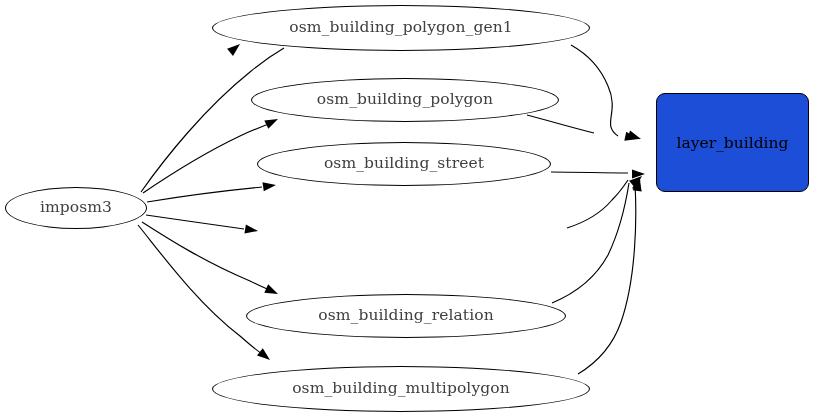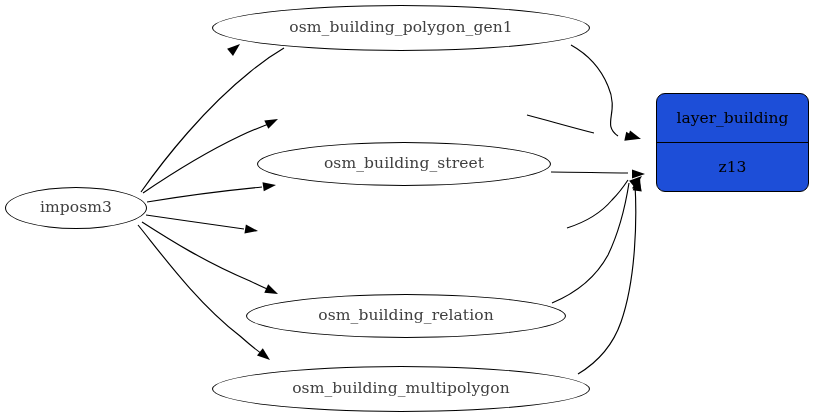--- a/index.html
+++ b/index.html
@@ -105,36 +105,36 @@
   </svg>
 
   <div class="node ellipse-node" style="left: 5px; top: 187px; width: 142px; height: 42px; background: rgb(255, 255, 255); border-color: rgb(0, 0, 0);">
     <span class="ellipse-label">imposm3</span>
   </div>
 
   <div class="node ellipse-node" style="left: 212px; top: 5px; width: 378px; height: 46px; background: rgb(255, 255, 255); border-color: rgb(0, 0, 0);">
     <span class="ellipse-label">osm_building_polygon_gen1</span>
   </div>
 
+  <div class="node ellipse-node" style="left: 251px; top: 78px; width: 308px; height: 44px; background: rgb(255, 255, 255); border-color: rgb(0, 0, 0);">
+    <span class="ellipse-label">osm_building_polygon</span>
+  </div>
 
   <div class="node ellipse-node" style="left: 257px; top: 142px; width: 294px; height: 44px; background: rgb(255, 255, 255); border-color: rgb(0, 0, 0);">
     <span class="ellipse-label">osm_building_street</span>
   </div>
 
 
   <div class="node ellipse-node" style="left: 246px; top: 294px; width: 320px; height: 44px; background: rgb(255, 255, 255); border-color: rgb(0, 0, 0);">
     <span class="ellipse-label">osm_building_relation</span>
   </div>
 
   <div class="node ellipse-node" style="left: 212px; top: 366px; width: 378px; height: 46px; background: rgb(255, 255, 255); border-color: rgb(0, 0, 0);">
     <span class="ellipse-label">osm_building_multipolygon</span>
   </div>
 
   <div class="node record-node" id="record-node" style="left: 656px; top: 93px; width: 153px; height: 99px; background: #1d4ed8; border-color: rgb(0, 0, 0);">
     <div class="record-row">
       <span>layer_building</span>
     </div>
-    <div class="record-row">
-      <span>z13</span>
-    </div>
   </div>
 
 </div>
 
 </body></html>

